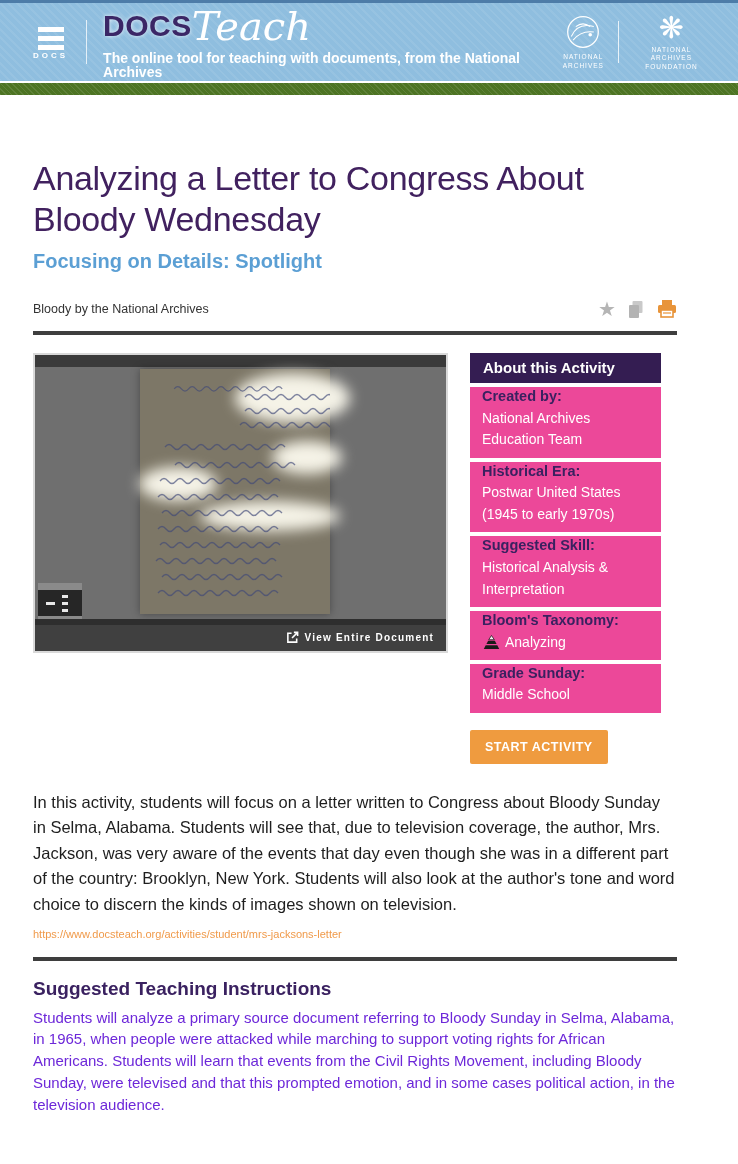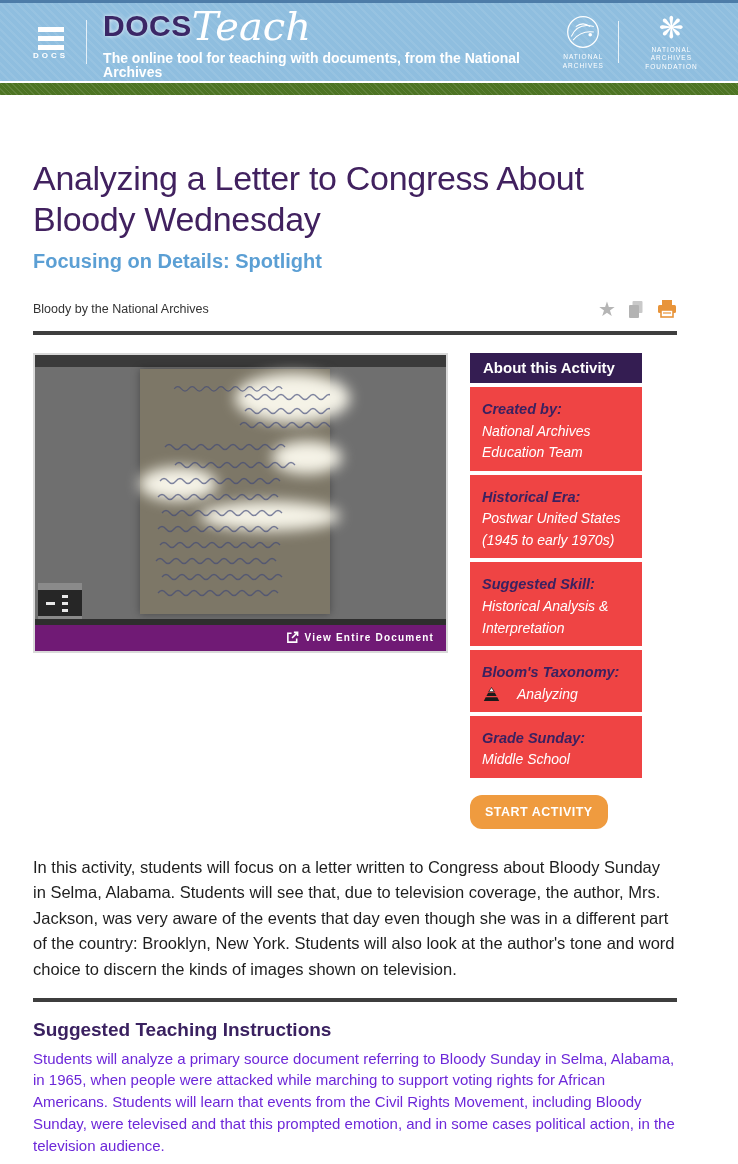--- a/index.html
+++ b/index.html
@@ -55,35 +55,35 @@
   .spot1{ left:200px; top:18px;  width:115px; height:50px; }
   .spot2{ left:237px; top:86px;  width:70px;  height:33px; }
   .spot3{ left:104px; top:112px; width:78px;  height:34px; }
   .spot4{ left:165px; top:146px; width:140px; height:30px; }
   .writing{ position:absolute; left:105px; top:14px; }
   .mini-panel{ position:absolute; left:3px; bottom:28px; width:44px; height:40px; background:#262626; }
   .mini-panel .bar{ height:7px; background:#8a8a8a; }
   .mini-panel .mid{ height:26px; position:relative; }
   .mini-panel .mid i{ position:absolute; background:#e8e8e8; }
   .viewer-substrip{ position:absolute; left:0; right:0; bottom:26px; height:6px; background:#2e2e2e; }
-  .viewer-bottombar{ position:absolute; left:0; right:0; bottom:0; height:26px; background:#701a75;
+  .viewer-bottombar{ position:absolute; left:0; right:0; bottom:0; height:26px; background:#404040;
                      display:flex; align-items:center; justify-content:flex-end; padding-right:12px; gap:6px; }
   .viewer-bottombar span{ color:#fff; font-size:10px; font-weight:bold; letter-spacing:1.2px; }
 
   
-  .about{ width:172px; flex:none; }
+  .about{ width:191px; flex:none; }
   .about-header{ background:#341d52; color:#fff; font-weight:bold; font-size:15px;
                  padding:6px 13px 7px; }
-  .about-row{ background:#ef4444; padding:13px 12px 8px; margin-top:4px; line-height:1.35;font-style:italic; }
+  .about-row{ background:#ec4899; padding:0 12px 8px; margin-top:4px; line-height:1.35; }
   .about-label{ color:#3a2160; font-weight:bold; font-size:14.5px; display:block; }
   .about-value{ color:#fff; font-size:14px; }
-  .bloom-line{ display:flex; align-items:center; gap:16px; margin-top:2px; }
+  .bloom-line{ display:flex; align-items:center; gap:4px; margin-top:2px; }
   .start-btn{ margin-top:17px; display:inline-block; background:#ef9b3f; color:#fff; border:none;
               font-family:"Liberation Sans", sans-serif; font-weight:bold; font-size:12.5px;
-              letter-spacing:.5px; padding:10px 15px; border-radius:12px; cursor:pointer; }
+              letter-spacing:.5px; padding:10px 15px; border-radius:2px; cursor:pointer; }
 
   
   .description{ margin-top:26px; font-size:16.5px; color:#1e1e1e; line-height:1.55; }
   .activity-link{ display:inline-block; margin-top:10px; font-size:11px; color:#f09a4a;
                   text-decoration:none; }
   .rule2{ margin-top:15px; }
   .instructions-heading{ margin-top:17px; font-size:19px; font-weight:bold; color:#3a2160; }
   .gray-para{ font-size:15px; color:#6d28d9; line-height:1.45; margin-top:7px; }
 </style>
 </head>
@@ -240,20 +240,21 @@
         <span class="about-label">Grade Sunday:</span>
         <span class="about-value">Middle School</span>
       </div>
 
       <button class="start-btn">START ACTIVITY</button>
     </div>
   </div>
 
   <p class="description">In this activity, students will focus on a letter written to Congress about Bloody Sunday in Selma, Alabama. Students will see that, due to television coverage, the author, Mrs. Jackson, was very aware of the events that day even though she was in a different part of the country: Brooklyn, New York. Students will also look at the author's tone and word choice to discern the kinds of images shown on television.</p>
 
+  <a class="activity-link" href="#">https://www.docsteach.org/activities/student/mrs-jacksons-letter</a>
 
   <hr class="rule rule2">
 
   <h2 class="instructions-heading">Suggested Teaching Instructions</h2>
 
   <p class="gray-para">Students will analyze a primary source document referring to Bloody Sunday in Selma, Alabama, in 1965, when people were attacked while marching to support voting rights for African Americans. Students will learn that events from the Civil Rights Movement, including Bloody Sunday, were televised and that this prompted emotion, and in some cases political action, in the television audience.</p>
   
   
 
 </div>

